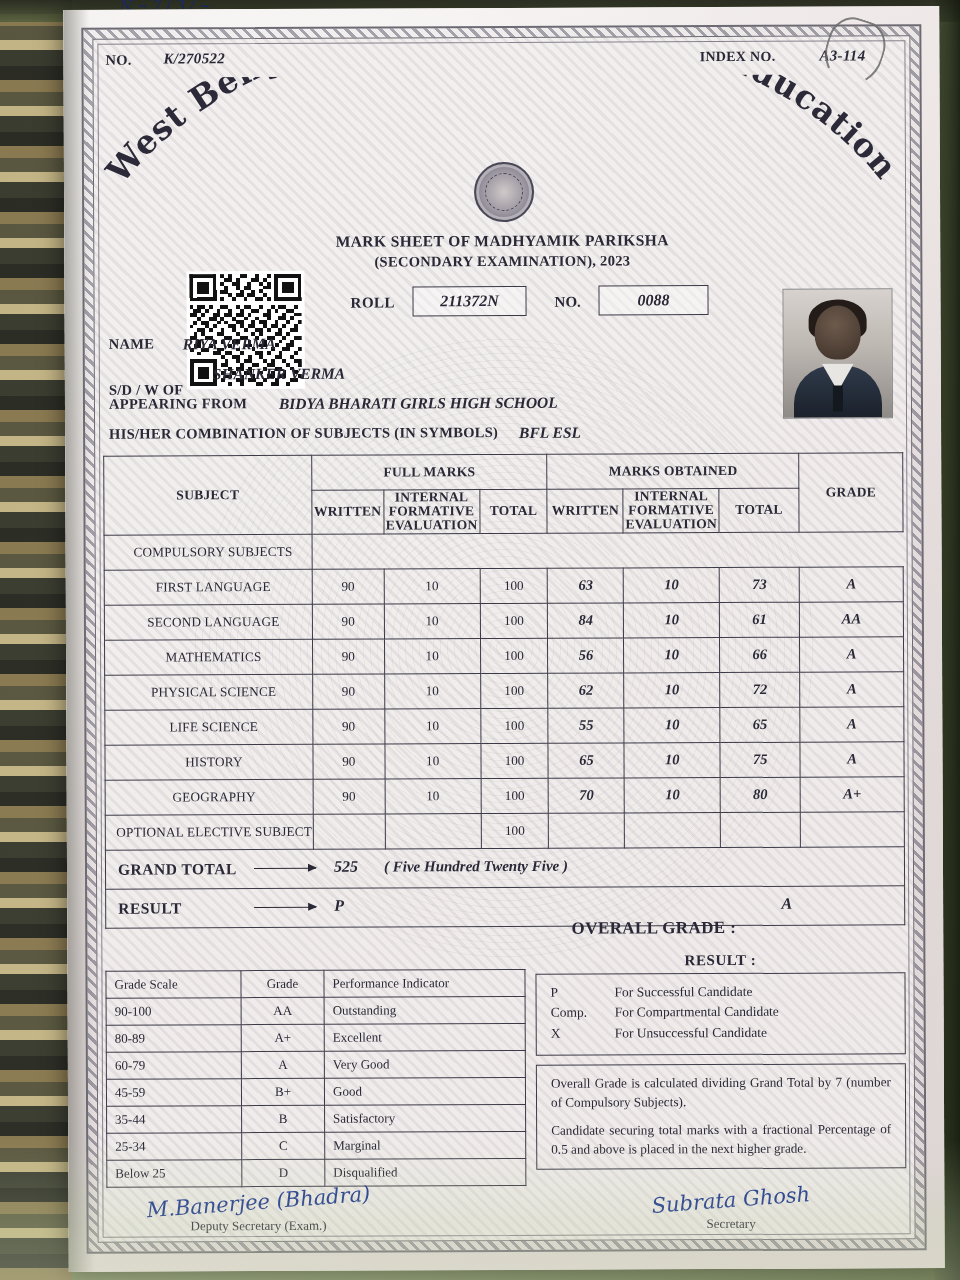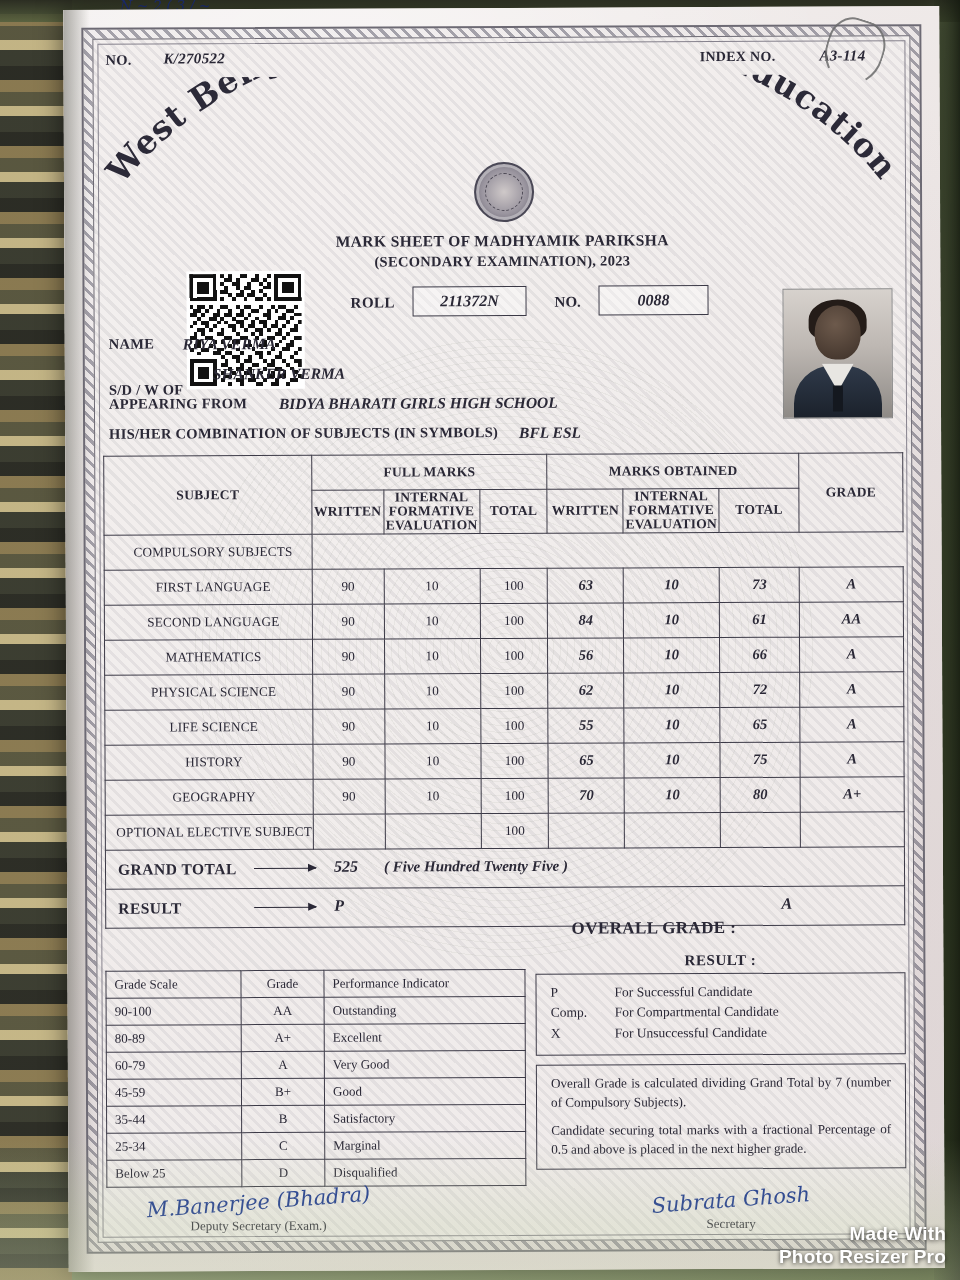--- a/index.html
+++ b/index.html
@@ -944,18 +944,14 @@
           <span class="ink">Subrata Ghosh</span>
           <span>Secretary</span>
         </div>
       </div>
 
     </div>
   </div>
 
   <div class="bg-bottom-sheen"></div>
 
-  <div class="app-wm">
-    <div>Made With</div>
-    <div>Photo Resizer Pro</div>
-  </div>
 
 </div>
 
 </body></html>

